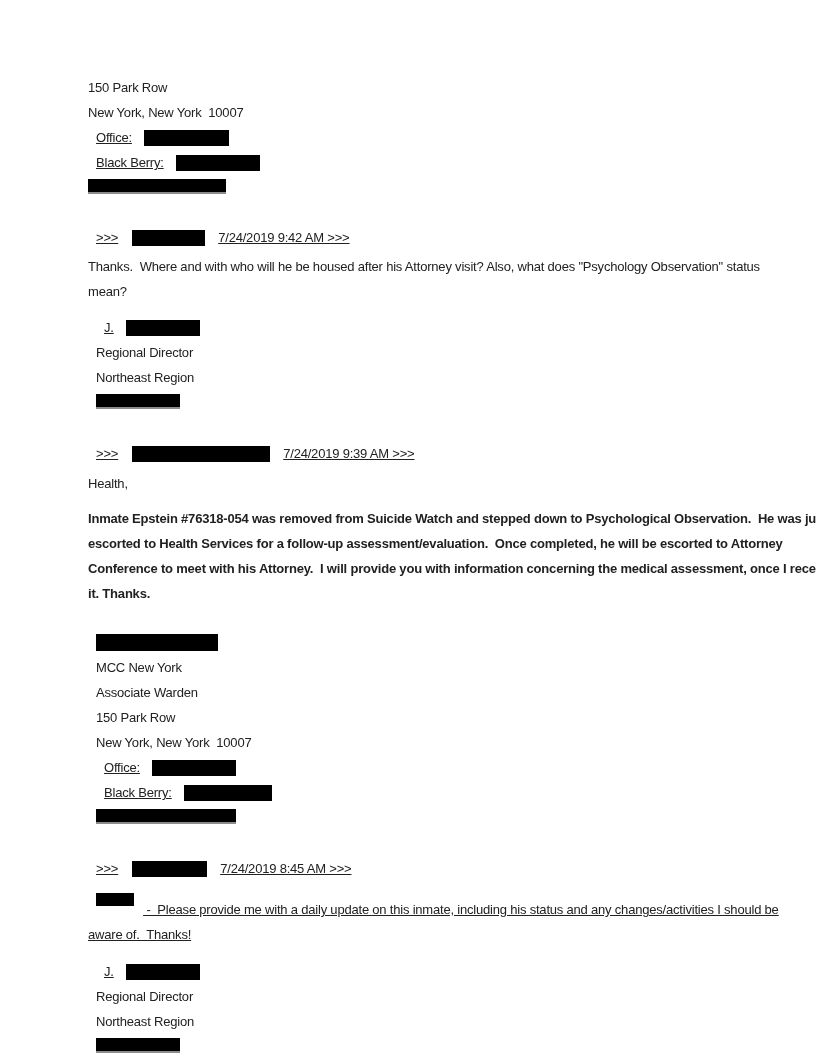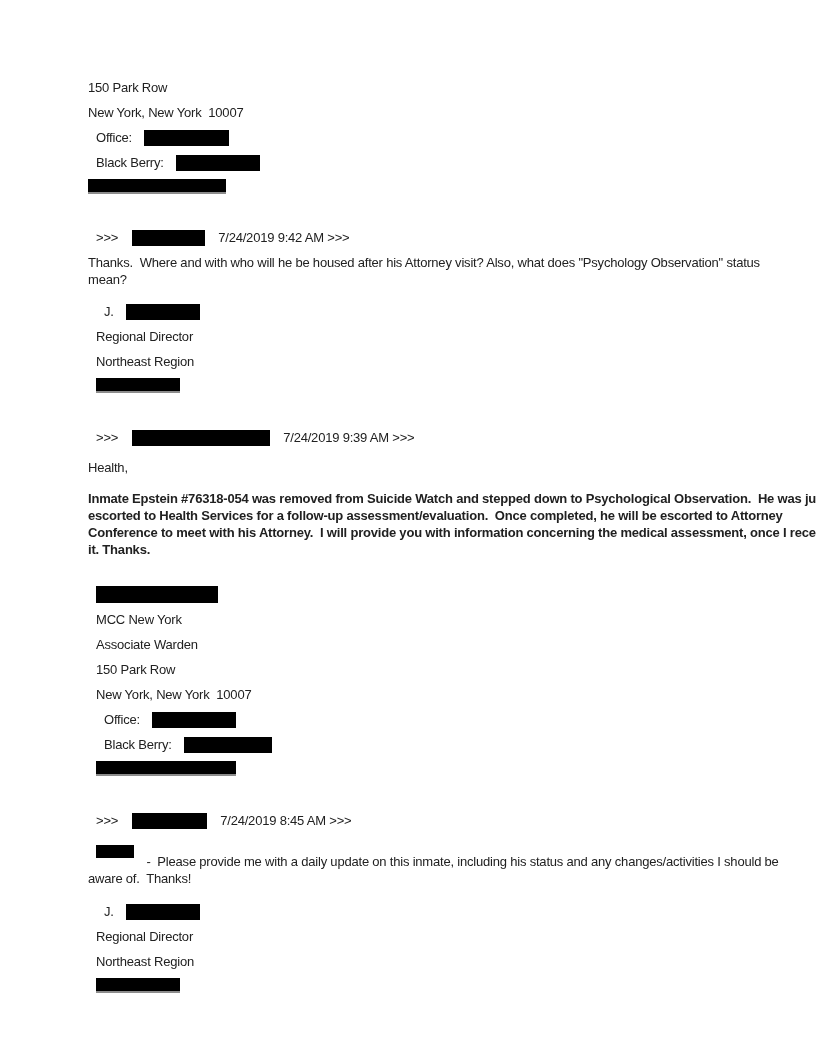--- a/index.html
+++ b/index.html
@@ -22,24 +22,24 @@
     font-size: 13px;
     line-height: 17px;
     letter-spacing: -0.2px;
   }
   .row {
     display: flex;
     align-items: center;
     height: 17px;
     white-space: pre;
   }
-  .t { white-space: pre; }
+  .t { white-space: pre; text-decoration: underline; }
   .para {
     white-space: pre;
-    line-height: 17px;
+    line-height: 25px;
   }
   
   .redact { background: #000000; }
   .box-inline {            
     height: 16px;
     align-self: center;
   }
   .bar {                   
     height: 15px;
     border-bottom: 2px solid #8c8c8c;

